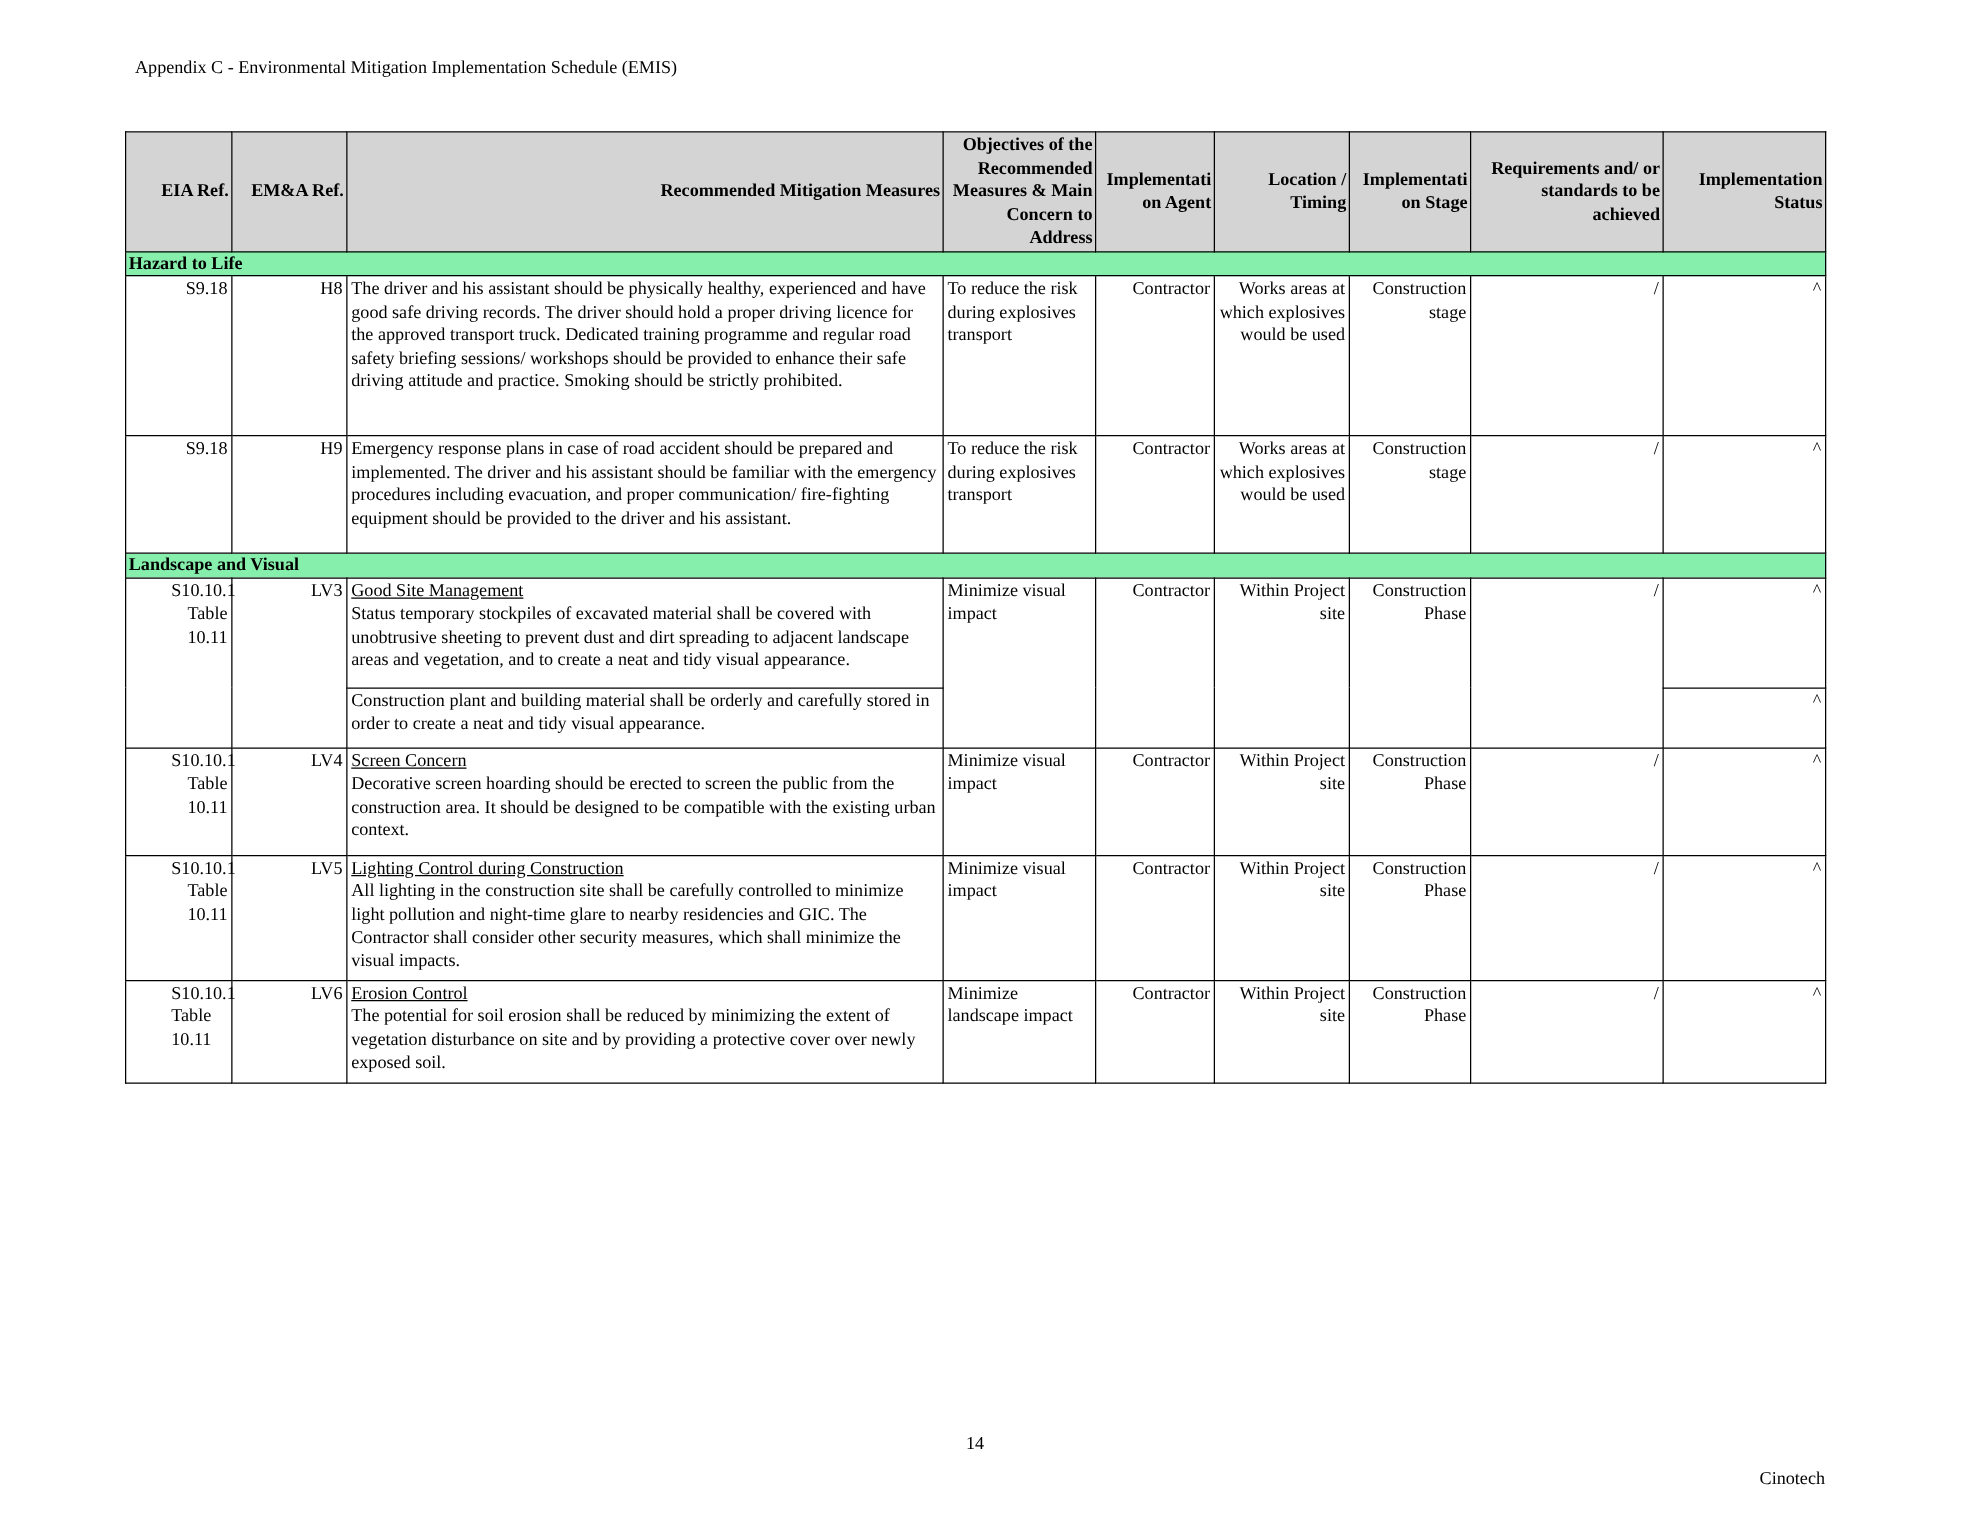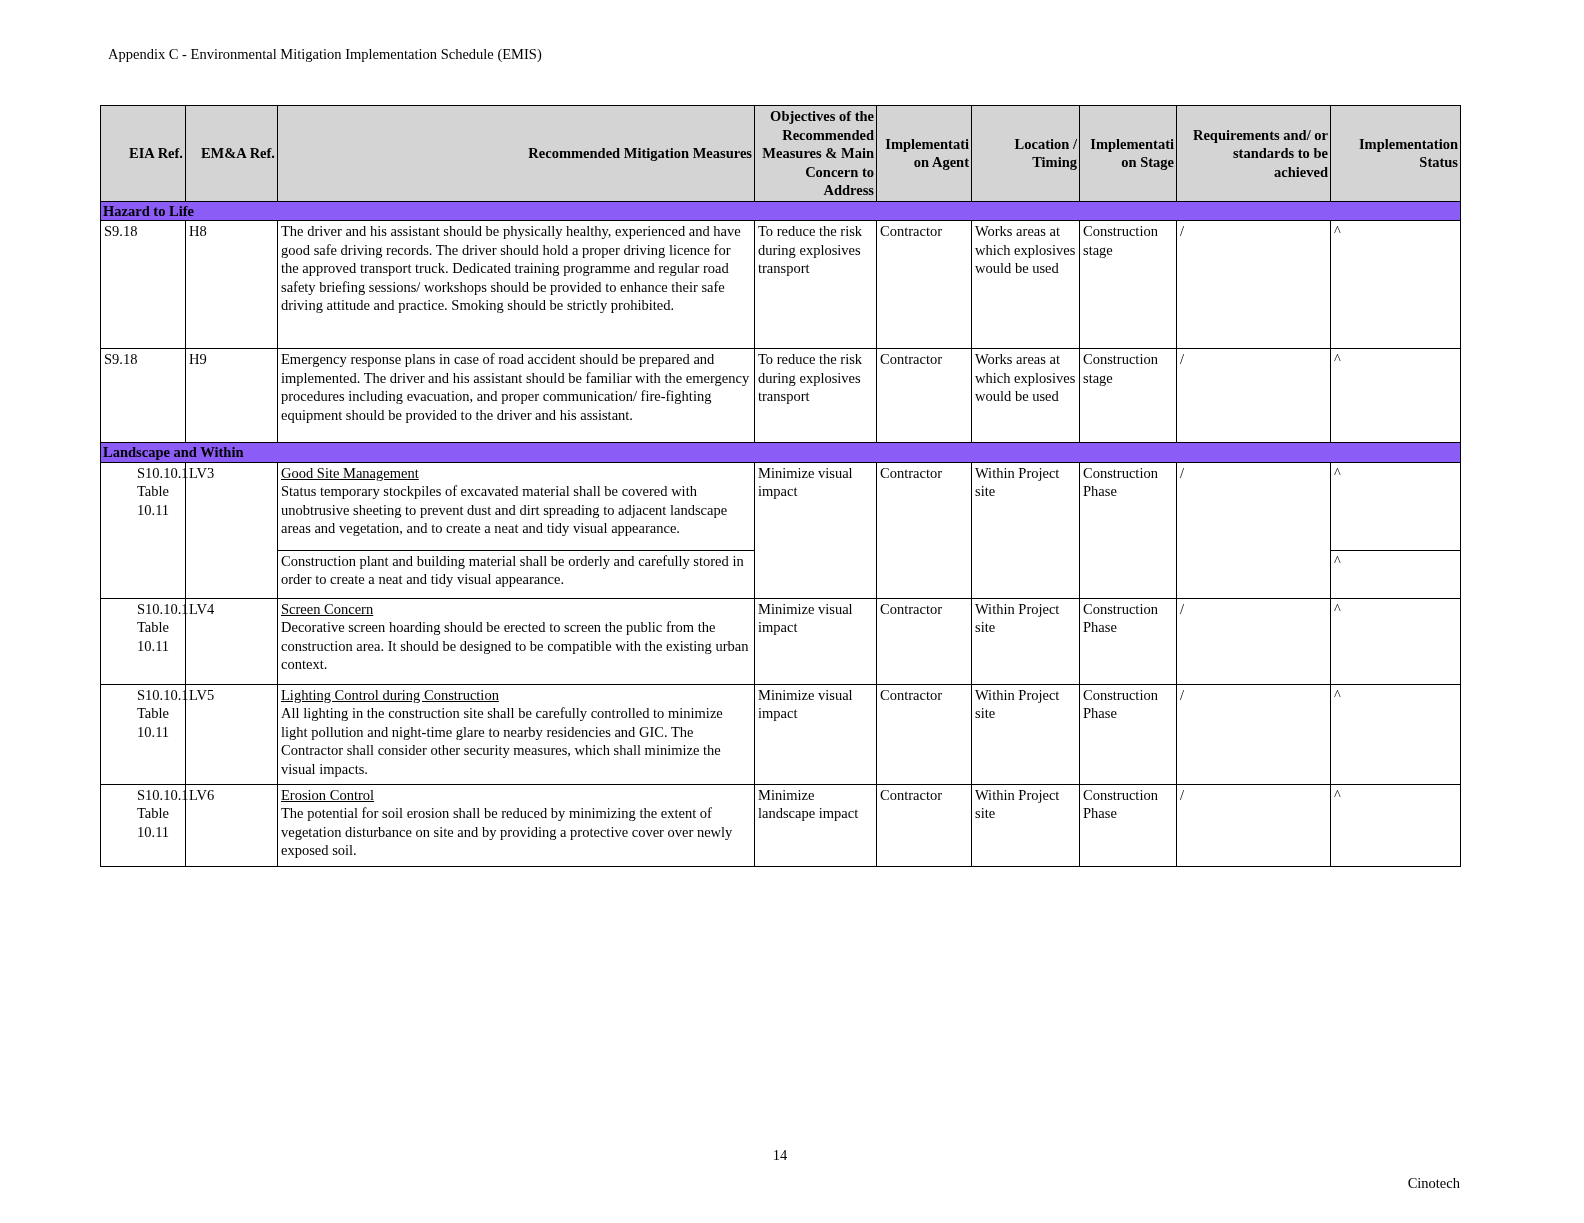--- a/index.html
+++ b/index.html
@@ -36,26 +36,26 @@
   .emis th {
     background: #d4d4d4;
     font-weight: bold;
     vertical-align: middle;
     text-align: right;
     white-space: pre-line;
     height: 92px;
     padding: 1px 2px;
   }
   tr.section-row td {
-    background: #8b5cf6;
+    background: #86efac;
     font-weight: bold;
     padding: 0 2px;
     height: 18px;
   }
-  td.center { text-align: left; }
+  td.center { text-align: right; }
   td.pre { white-space: pre-line; padding-left: 36px; }
   .m-title { text-decoration: underline; }
   tr.r-h8  { height: 128px; }
   tr.r-h9  { height: 94px; }
   tr.r-lv3a { height: 88px; }
   tr.r-lv3b { height: 48px; }
   tr.r-lv4 { height: 86px; }
   tr.r-lv5 { height: 100px; }
   tr.r-lv6 { height: 82px; }
   .page-number {
@@ -137,21 +137,21 @@
       <td>Emergency response plans in case of road accident should be prepared and implemented.  The driver and his assistant should be familiar with the emergency procedures including evacuation, and proper communication/ fire-fighting equipment should be provided to the driver and his assistant.</td>
       <td>To reduce the risk during explosives transport</td>
       <td class="center">Contractor</td>
       <td class="center">Works areas at which explosives would be used</td>
       <td class="center">Construction stage</td>
       <td class="center">/</td>
       <td class="center">^</td>
     </tr>
 
     <tr class="section-row">
-      <td colspan="9">Landscape and Within</td>
+      <td colspan="9">Landscape and Visual</td>
     </tr>
 
     <tr class="r-lv3a">
       <td class="center pre" rowspan="2">S10.10.1
 Table 10.11</td>
       <td class="center" rowspan="2">LV3</td>
       <td>
         <div class="m-title">Good Site Management</div>
         <div>Status temporary stockpiles of excavated material shall be covered with unobtrusive sheeting to prevent dust and dirt spreading to adjacent landscape areas and vegetation, and to create a neat and tidy visual appearance.</div>
       </td>

